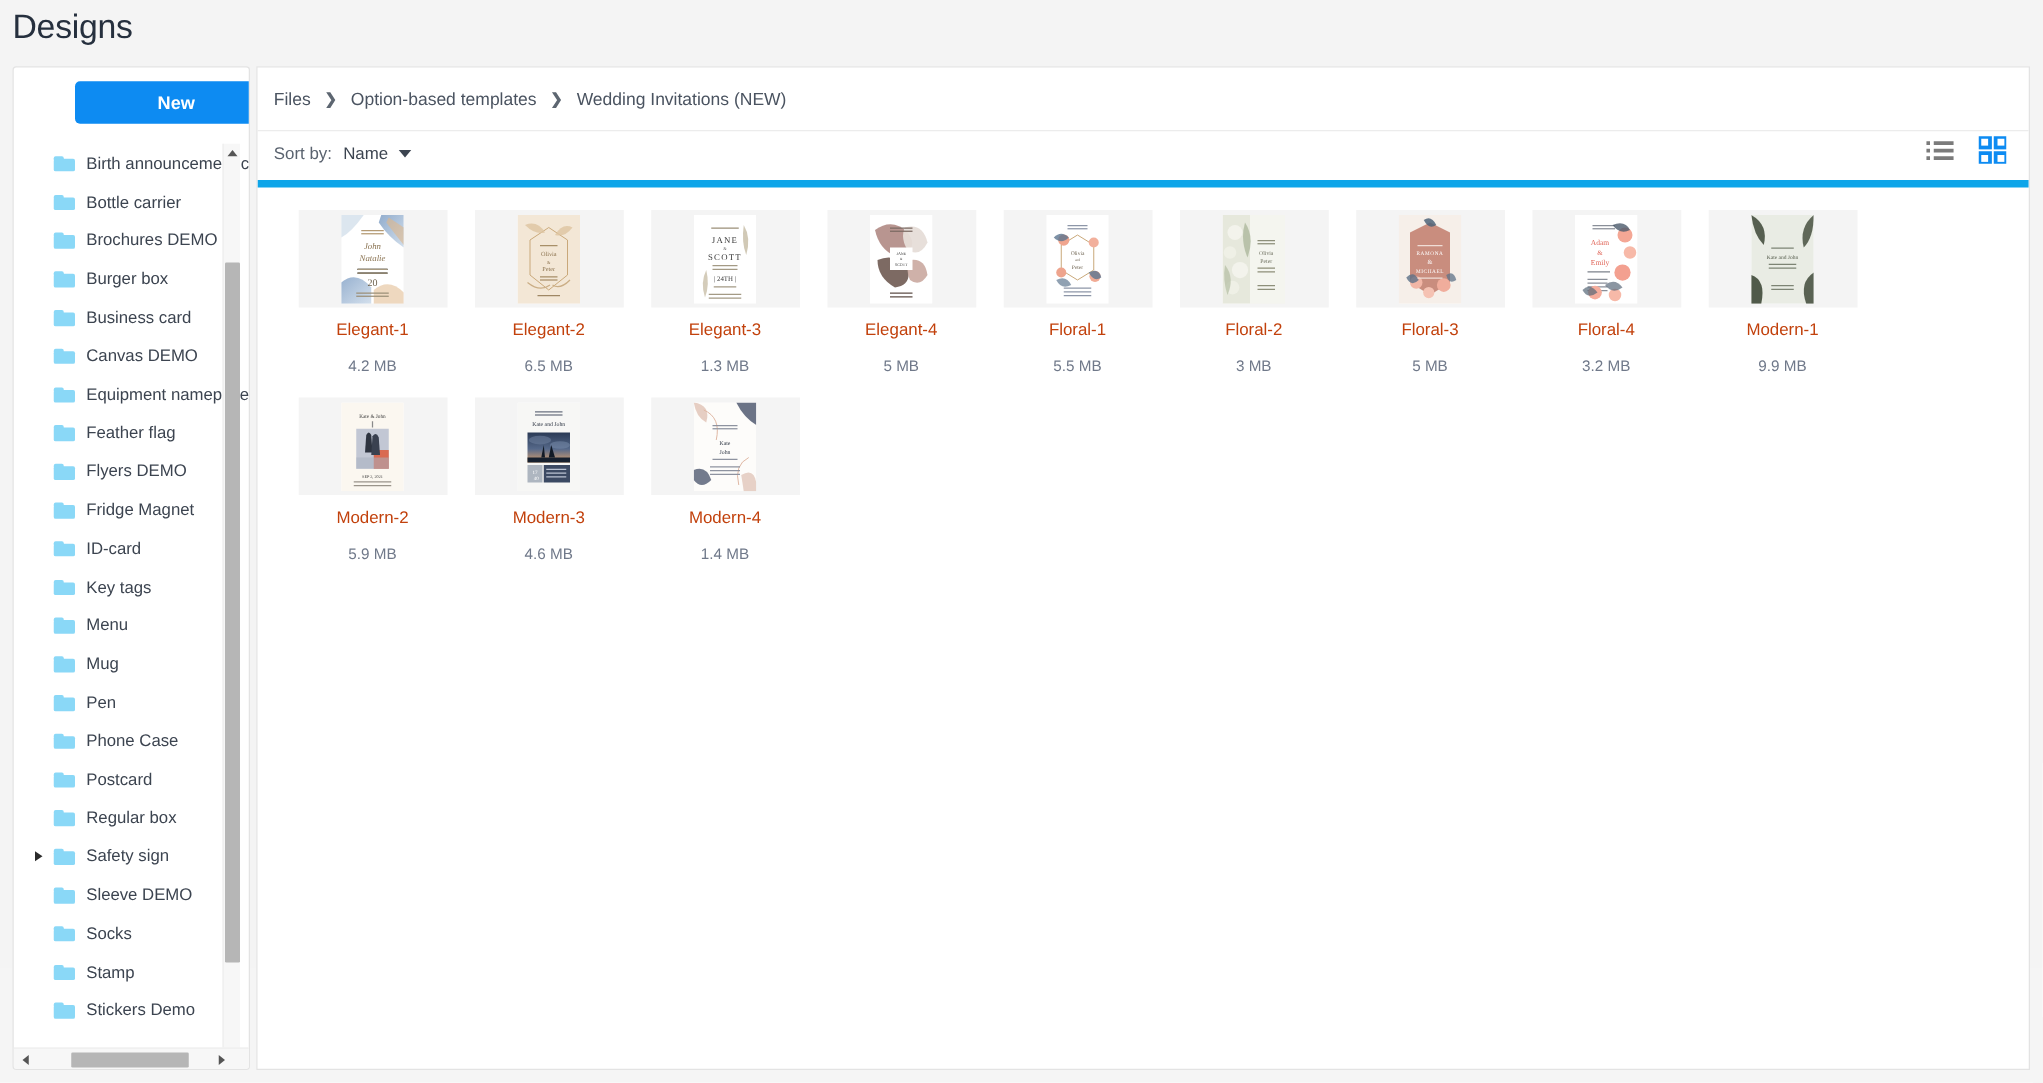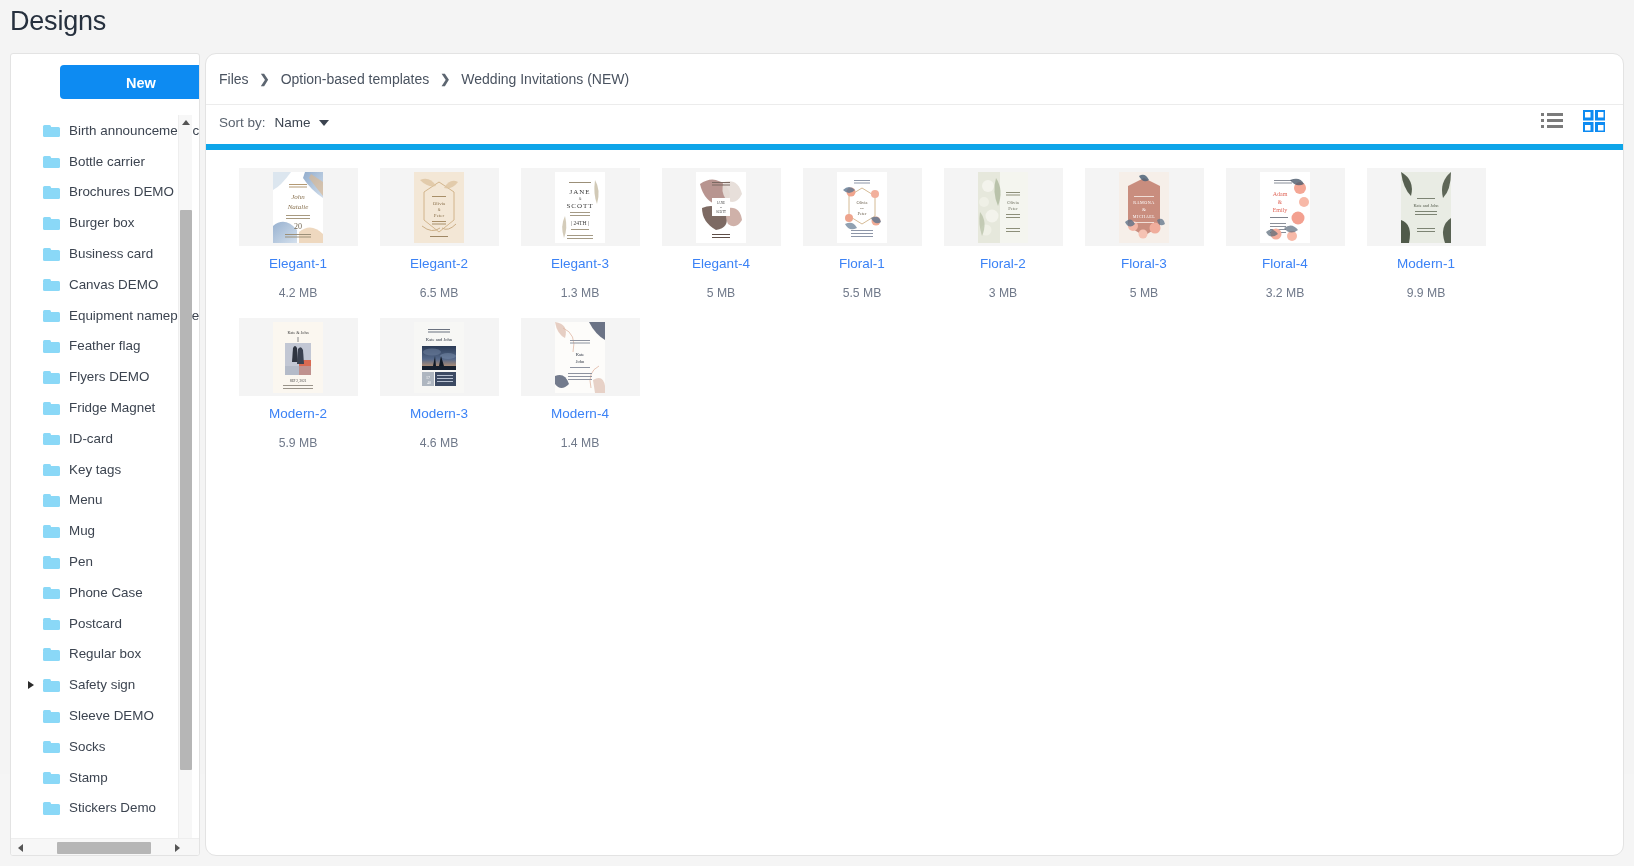--- a/index.html
+++ b/index.html
@@ -168,21 +168,21 @@
     border-radius: 1px;
   }
 
   
   .main {
     position: absolute;
     left: 205px; top: 53px;
     width: 1419px; height: 803px;
     background: #ffffff;
     border: 1px solid #e3e3e3;
-    border-radius: 11px;
+    border-radius: 0;
     overflow: hidden;
   }
 
   .breadcrumb {
     height: 51px;
     display: flex; align-items: center;
     padding-left: 13px;
     border-bottom: 1px solid #ececec;
   }
   .crumb {
@@ -245,21 +245,21 @@
     display: flex; align-items: center; justify-content: center;
     overflow: hidden;
   }
   .thumb-img {
     width: 50px; height: 71px;
     display: block;
   }
   .card-name {
     margin-top: 10px;
     font-size: 13.5px;
-    color: #3b82f6;
+    color: #c2410c;
     white-space: nowrap;
   }
   .card-size {
     margin-top: 15px;
     font-size: 12.2px;
     color: #70798a;
   }
 </style>
 </head>
 <body>

